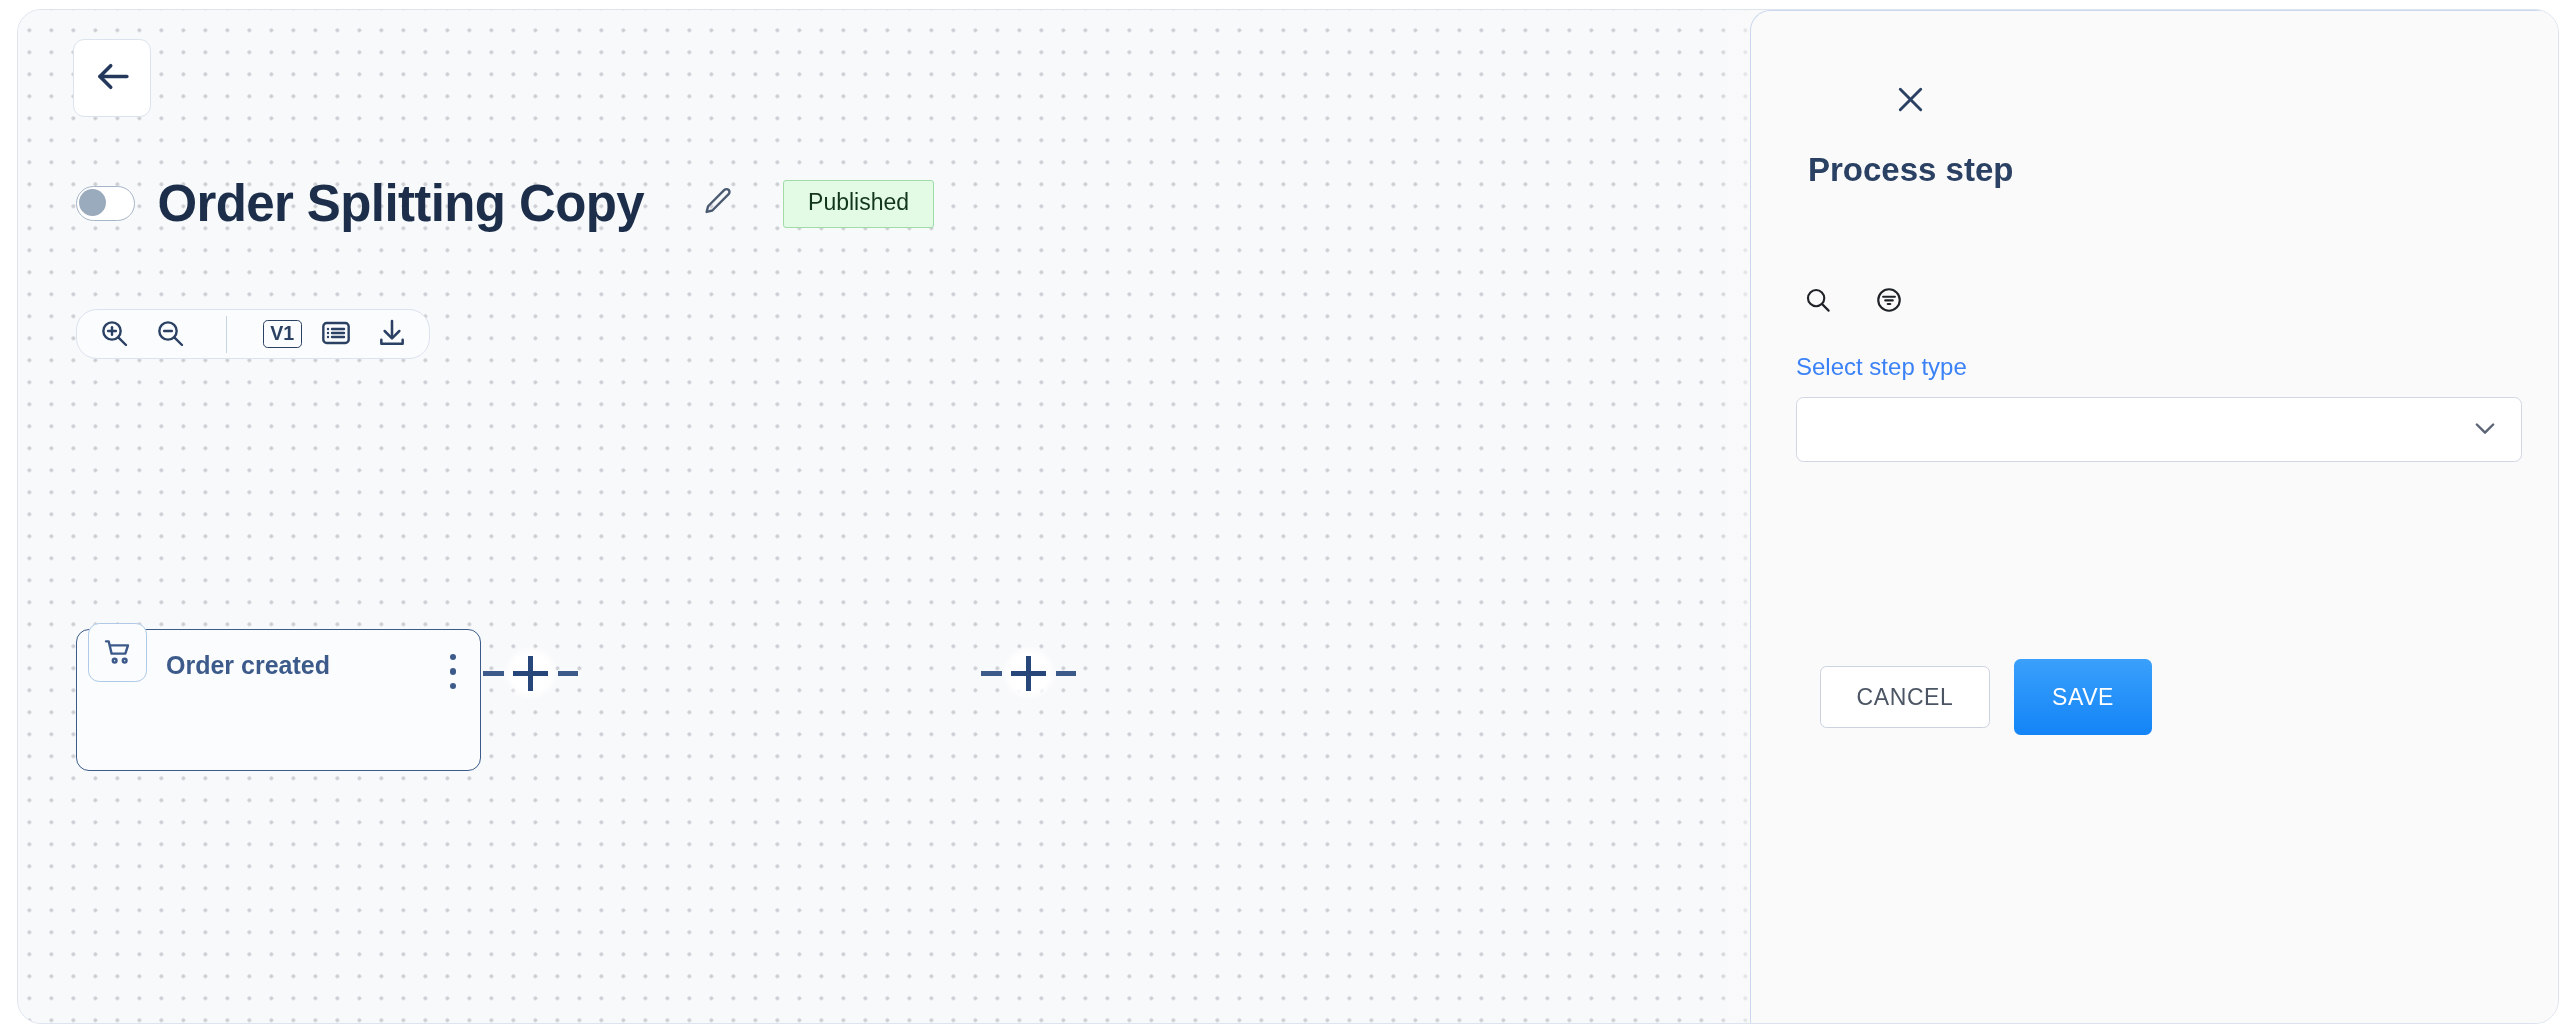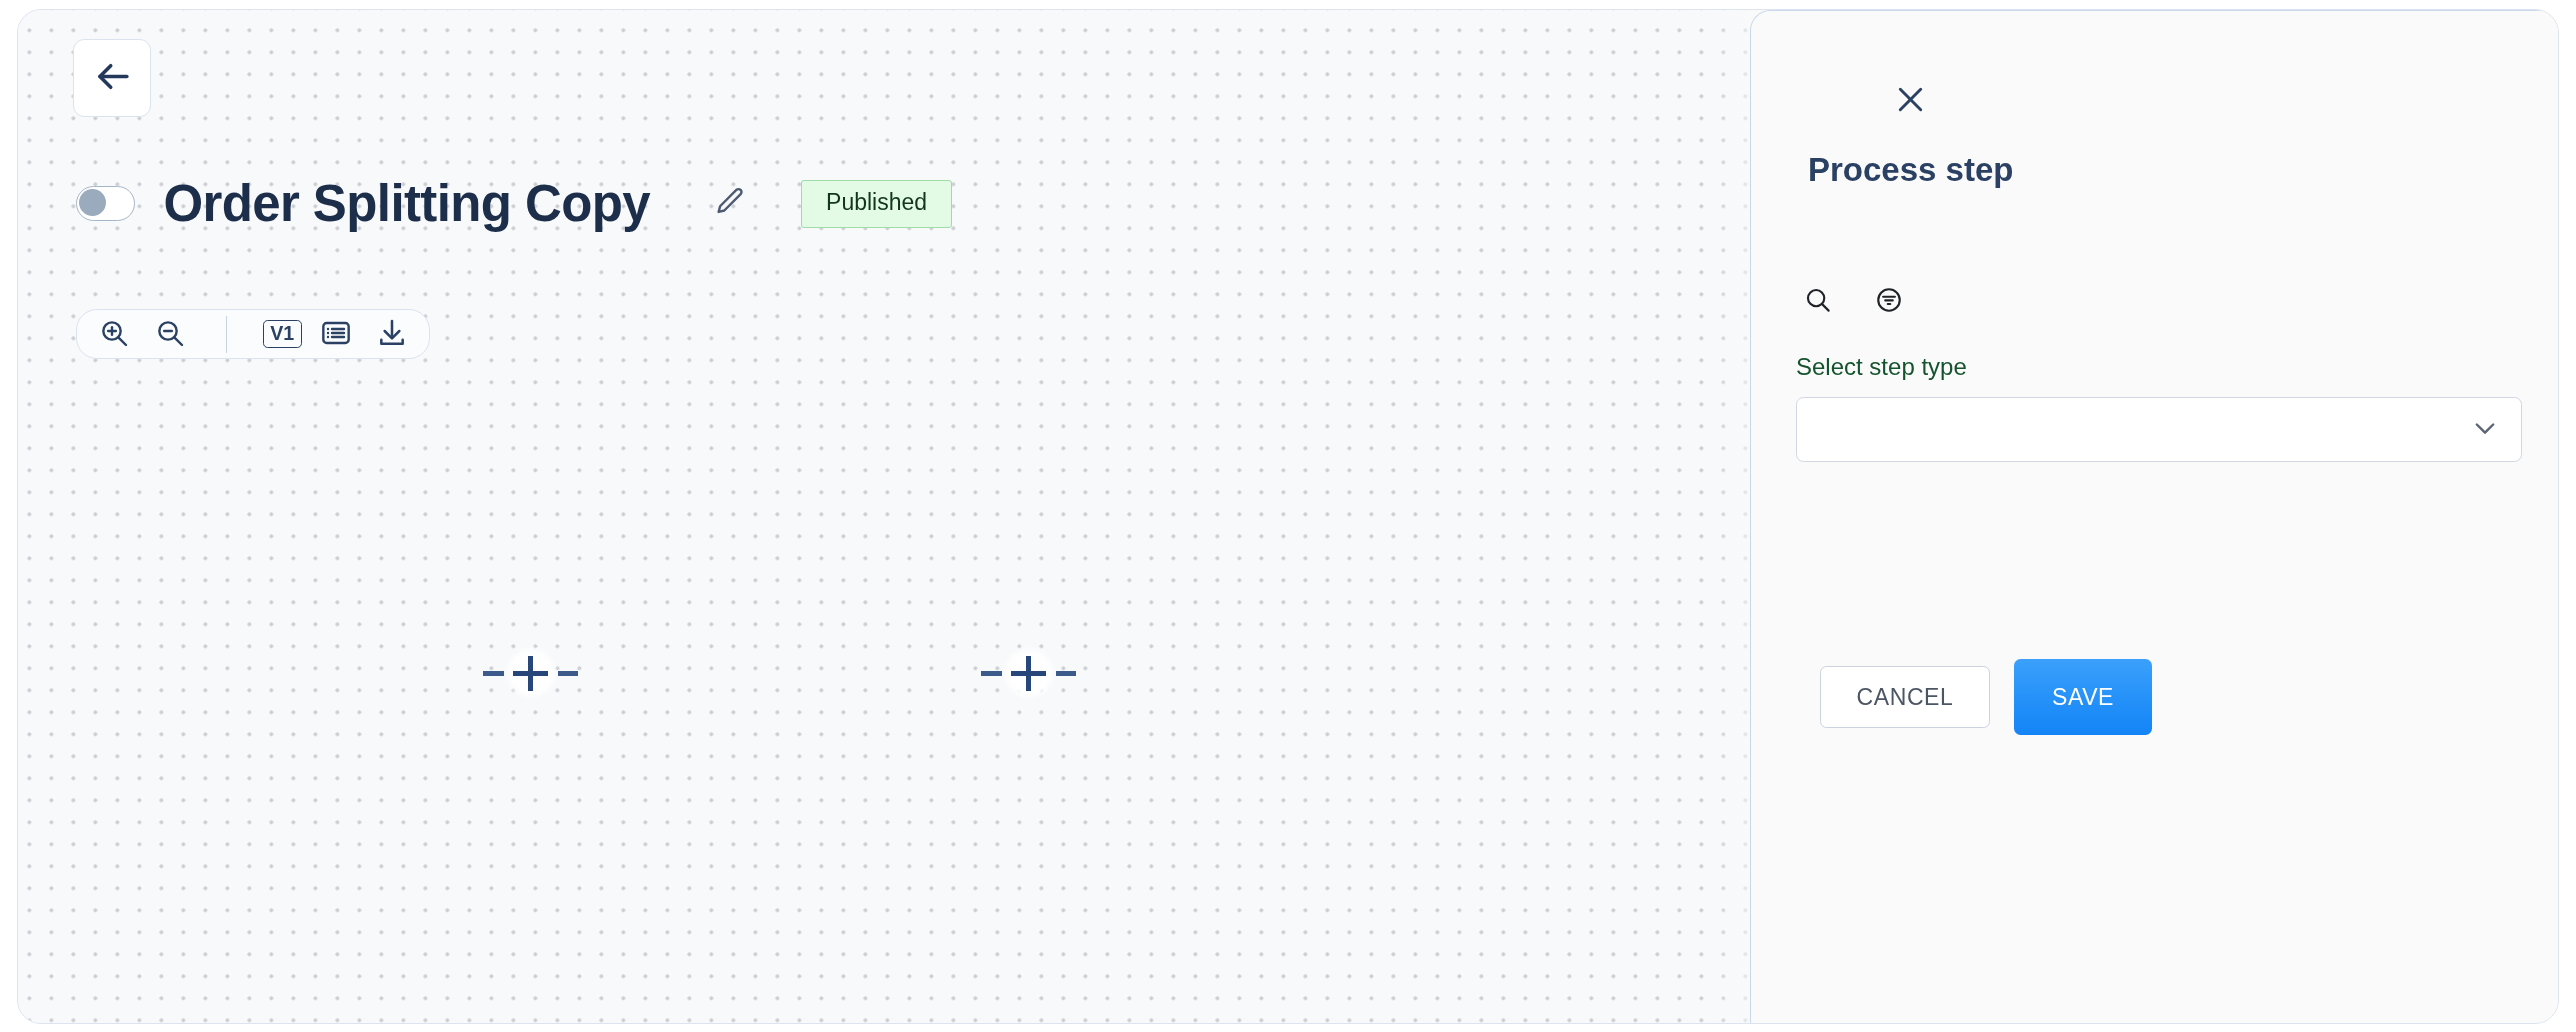--- a/index.html
+++ b/index.html
@@ -56,21 +56,21 @@
     display: flex; align-items: center; justify-content: center;
     cursor: pointer;
   }
 
   
   #title-row {
     position: absolute;
     left: 58px; top: 164px;
     display: flex;
     align-items: center;
-    gap: 6px;
+    gap: 0;
   }
   #publish-toggle {
     width: 59px; height: 35px;
     border: 1.9px solid #a6b6c9;
     border-radius: 17.7px;
     background: #ffffff;
     position: relative;
     cursor: pointer;
     flex: 0 0 auto;
   }
@@ -258,21 +258,21 @@
   }
   #panel-tool-icons .pi {
     width: 43px; height: 43px;
     display: flex; align-items: center; justify-content: center;
     cursor: pointer;
   }
   #step-type-label {
     position: absolute;
     left: 45px; top: 342px;
     font-size: 24px;
-    color: #14532d;
+    color: #3b82f6;
     white-space: nowrap;
   }
   #step-type-select {
     position: absolute;
     left: 45px; top: 386px;
     width: 726px; height: 65px;
     background: #ffffff;
     border: 0.9px solid #d0d7e2;
     border-radius: 7.5px;
     display: flex; align-items: center;
@@ -392,20 +392,35 @@
           <line x1="12" y1="3" x2="12" y2="15"></line>
           <polyline points="6.5 10.5 12 16 17.5 10.5"></polyline>
           <polyline points="4 17 4 20 20 20 20 17"></polyline>
         </svg>
       </span>
     </div>
   </div>
 
   <div id="flow">
 
+    <div class="node idle" style="left:58px; top:619px;">
+      <span class="icon-box">
+        <svg width="32" height="32" viewBox="0 0 24 24" fill="none" stroke="#3c5a8a" stroke-width="1.8" stroke-linecap="round" stroke-linejoin="round">
+          <path d="M3 4h2l2.2 9.2h10.3l2-6.2H6.4"></path>
+          <circle cx="9.5" cy="18.5" r="1.4"></circle>
+          <circle cx="17" cy="18.5" r="1.4"></circle>
+        </svg>
+      </span>
+      <span class="node-label">Order created</span>
+      <span class="kebab">
+        <i></i>
+        <i></i>
+        <i></i>
+      </span>
+    </div>
 
     <div class="connector" style="left:465px; top:635px;">
       <span class="dash"></span>
       <span class="plus-wrap">
         <i class="ph"></i>
         <i class="pv"></i>
       </span>
       <span class="dash"></span>
     </div>
 

